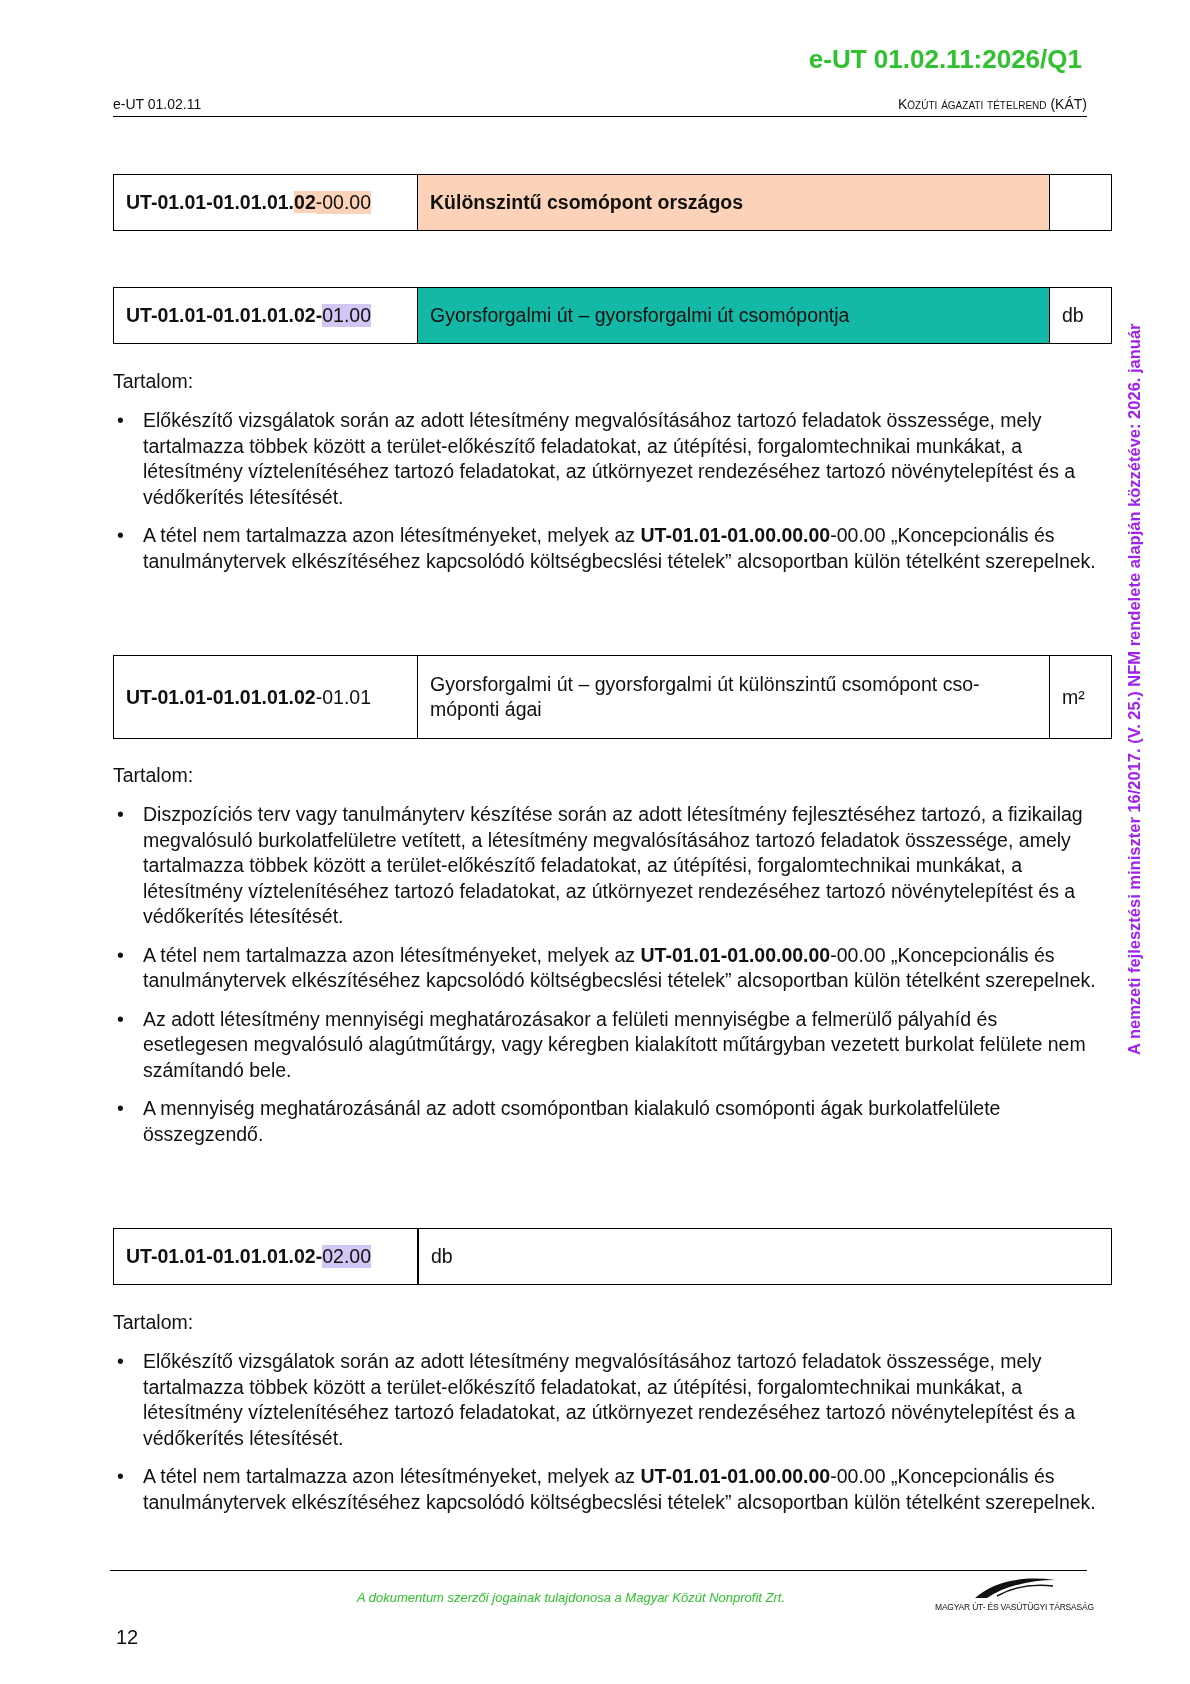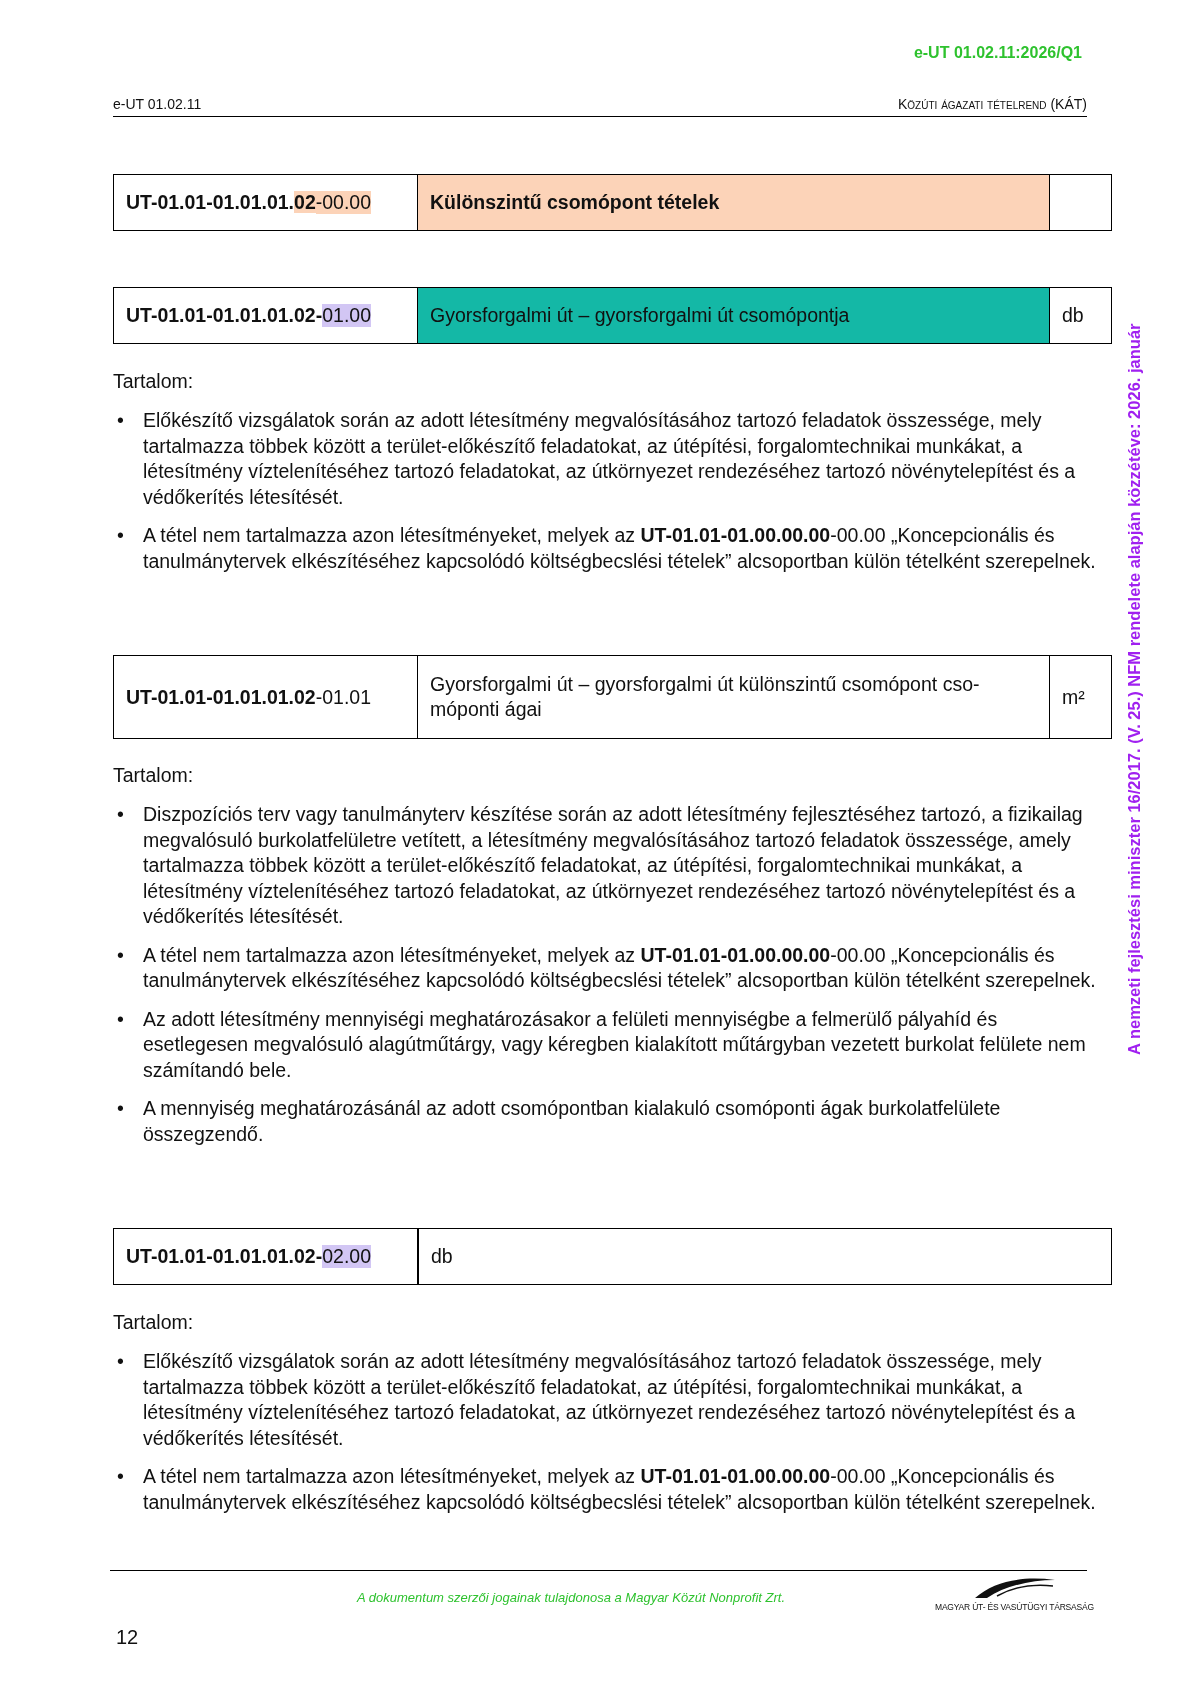--- a/index.html
+++ b/index.html
@@ -1,18 +1,18 @@
 <!DOCTYPE html>
 <html><head>
 <meta charset="utf-8">
 <style>
   html, body { margin: 0; padding: 0; background: #ffffff; }
   body { width: 1190px; height: 1684px; position: relative; overflow: hidden;
          font-family: "Liberation Sans", sans-serif; color: #111; }
-  .stamp { position: absolute; right: 108px; top: 44px; font-size: 16px; font-weight: bold; color: #2ec22e; }
+  .stamp { position: absolute; right: 108px; top: 44px; font-size: 26px; font-weight: bold; color: #2ec22e; }
   .hdr { position: absolute; left: 113px; right: 103px; top: 96px; height: 20px;
          border-bottom: 1px solid #000; font-size: 14px; }
   .hdr .left { position: absolute; left: 0; top: 0; }
   .hdr .right { position: absolute; right: 0; top: 0; font-variant: small-caps; }
   .side { position: absolute; left: 1125px; top: 1055px; transform-origin: 0 0; transform: rotate(-90deg);
           white-space: nowrap; color: #a020f0; font-weight: bold; font-size: 16.5px; }
   .box { position: absolute; left: 113px; width: 999px; border: 1.5px solid #000; display: flex; box-sizing: border-box; }
   .box .code { width: 304px; border-right: 1.5px solid #000; display: flex; align-items: center; padding-left: 12px;
                box-sizing: border-box; font-size: 19.5px; }
   .box .code b { font-weight: bold; }
@@ -43,21 +43,21 @@
   <span class="right">Közúti ágazati tételrend (KÁT)</span>
 </div>
 
 <div class="side">A nemzeti fejlesztési miniszter 16/2017. (V. 25.) NFM rendelete alapján közzétéve: 2026. január</div>
 
 <div class="box" style="top:174px;height:57px;">
   <div class="code">
     <b><span>UT-01.01-01.01.01.</span><span class="hl-peach">02</span></b>
       <span class="hl-peach">-00.00</span>
   </div>
-  <div class="title peach" style="font-weight:bold;">Különszintű csomópont tételek</div>
+  <div class="title peach" style="font-weight:bold;">Különszintű csomópont országos</div>
   <div class="unit"></div>
 </div>
 
 <div class="box" style="top:287px;height:57px;">
   <div class="code">
     <b>UT-01.01-01.01.01.02-</b>
       <span class="hl-lav">01.00</span>
   </div>
   <div class="title lav">Gyorsforgalmi út – gyorsforgalmi út csomópontja</div>
   <div class="unit">db</div>

